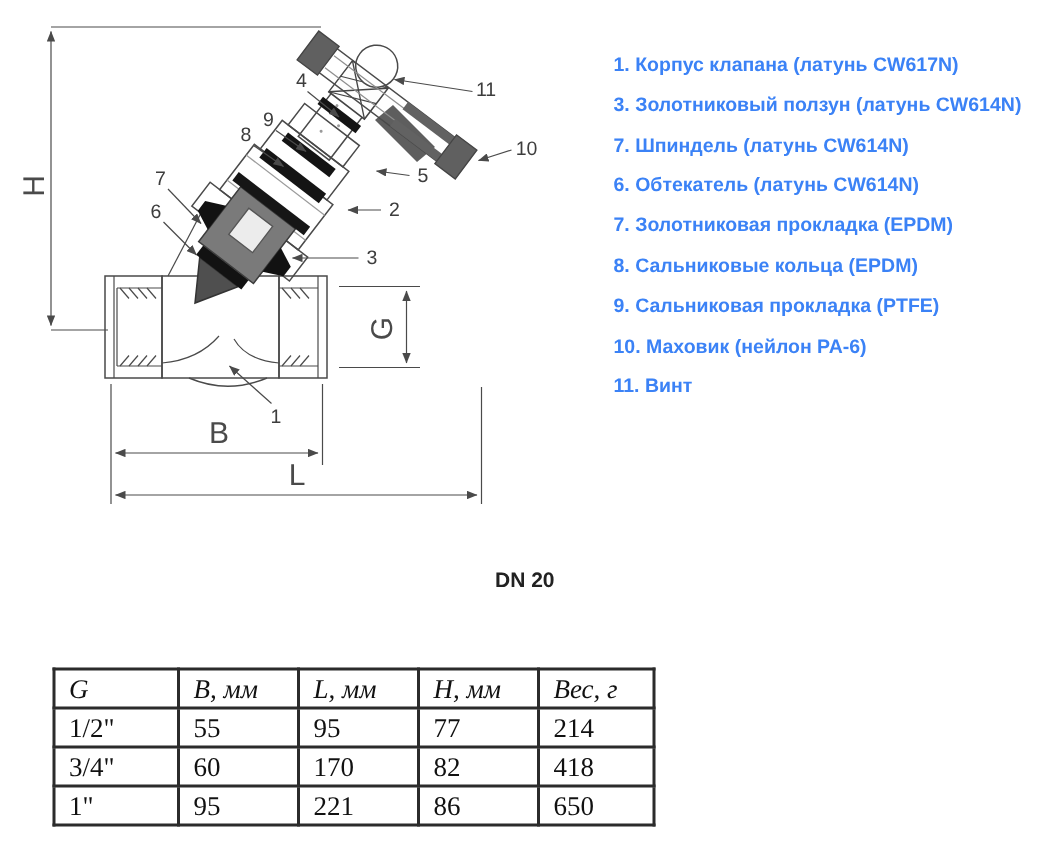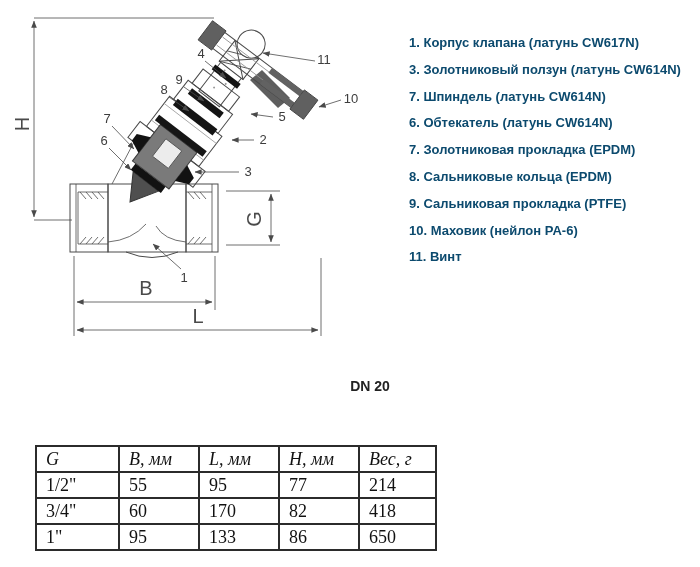--- a/index.html
+++ b/index.html
@@ -6,24 +6,24 @@
   .canvas{position:relative;width:700px;height:567px;background:#ffffff;overflow:hidden;
           font-family:"Liberation Sans",sans-serif;}
   
   .drawing{position:absolute;left:0;top:0;}
   .dim-label{font-family:"Liberation Sans",sans-serif;font-size:20px;fill:#4a4a4a;}
   .callout{font-family:"Liberation Sans",sans-serif;font-size:13px;fill:#3d3d3d;}
   .thin{stroke:#4a4a4a;stroke-width:0.8;fill:none;}
   .ln{stroke:#4a4a4a;stroke-width:1;fill:none;}
   
   .parts{position:absolute;left:409px;top:36px;width:285px;}
-  .part-item{font-size:13px;font-weight:bold;color:#0c4a6e;line-height:13px;
+  .part-item{font-size:13px;font-weight:bold;color:#3b82f6;line-height:13px;
              margin-bottom:13.8px;white-space:nowrap;}
   
-  .dn{position:absolute;left:330px;top:378px;width:80px;text-align:center;
+  .dn{position:absolute;left:330px;top:378px;width:80px;
       font-size:14px;font-weight:bold;color:#222;}
   
   .spec-table{position:absolute;left:35px;top:445px;border-collapse:collapse;}
   .spec-table td,.spec-table th{border:2px solid #2b2b2b;height:24px;padding:0 0 0 9px;
       text-align:left;font-weight:normal;}
   .spec-table th{font-family:"Liberation Serif",serif;font-style:italic;font-size:18px;color:#111;}
   .spec-table td{font-family:"Liberation Serif",serif;font-size:18px;color:#111;}
   .c0{width:72px}.c1{width:69px}.c2{width:69px}.c3{width:69px}.c4{width:66px}
 </style>
 </head>
@@ -215,20 +215,20 @@
       <tr>
         <td>3/4"</td>
         <td>60</td>
         <td>170</td>
         <td>82</td>
         <td>418</td>
       </tr>
       <tr>
         <td>1"</td>
         <td>95</td>
-        <td>133</td>
+        <td>221</td>
         <td>86</td>
         <td>650</td>
       </tr>
     </tbody>
   </table>
 
 </div>
 
 </body></html>

